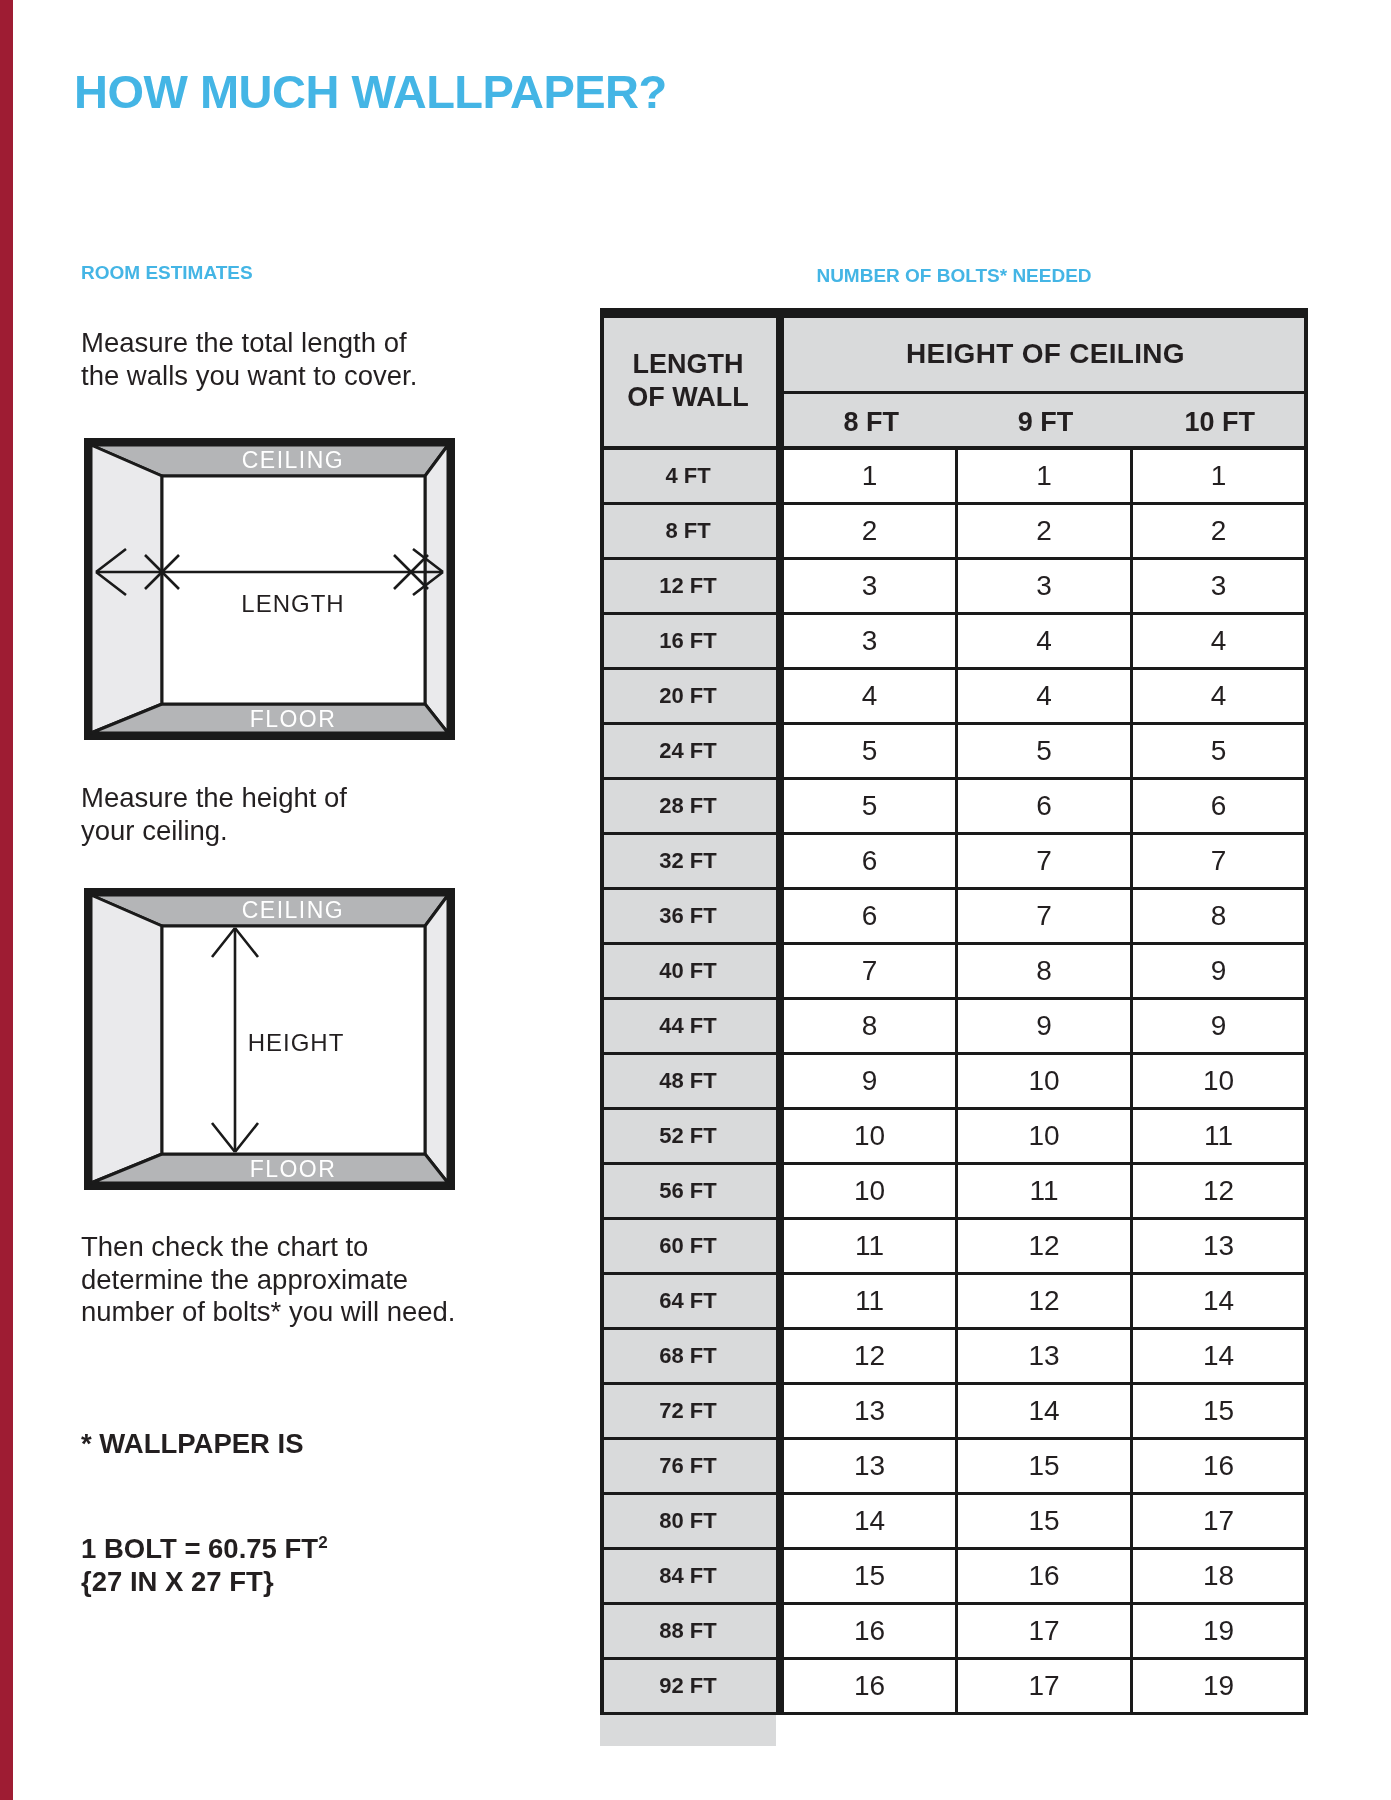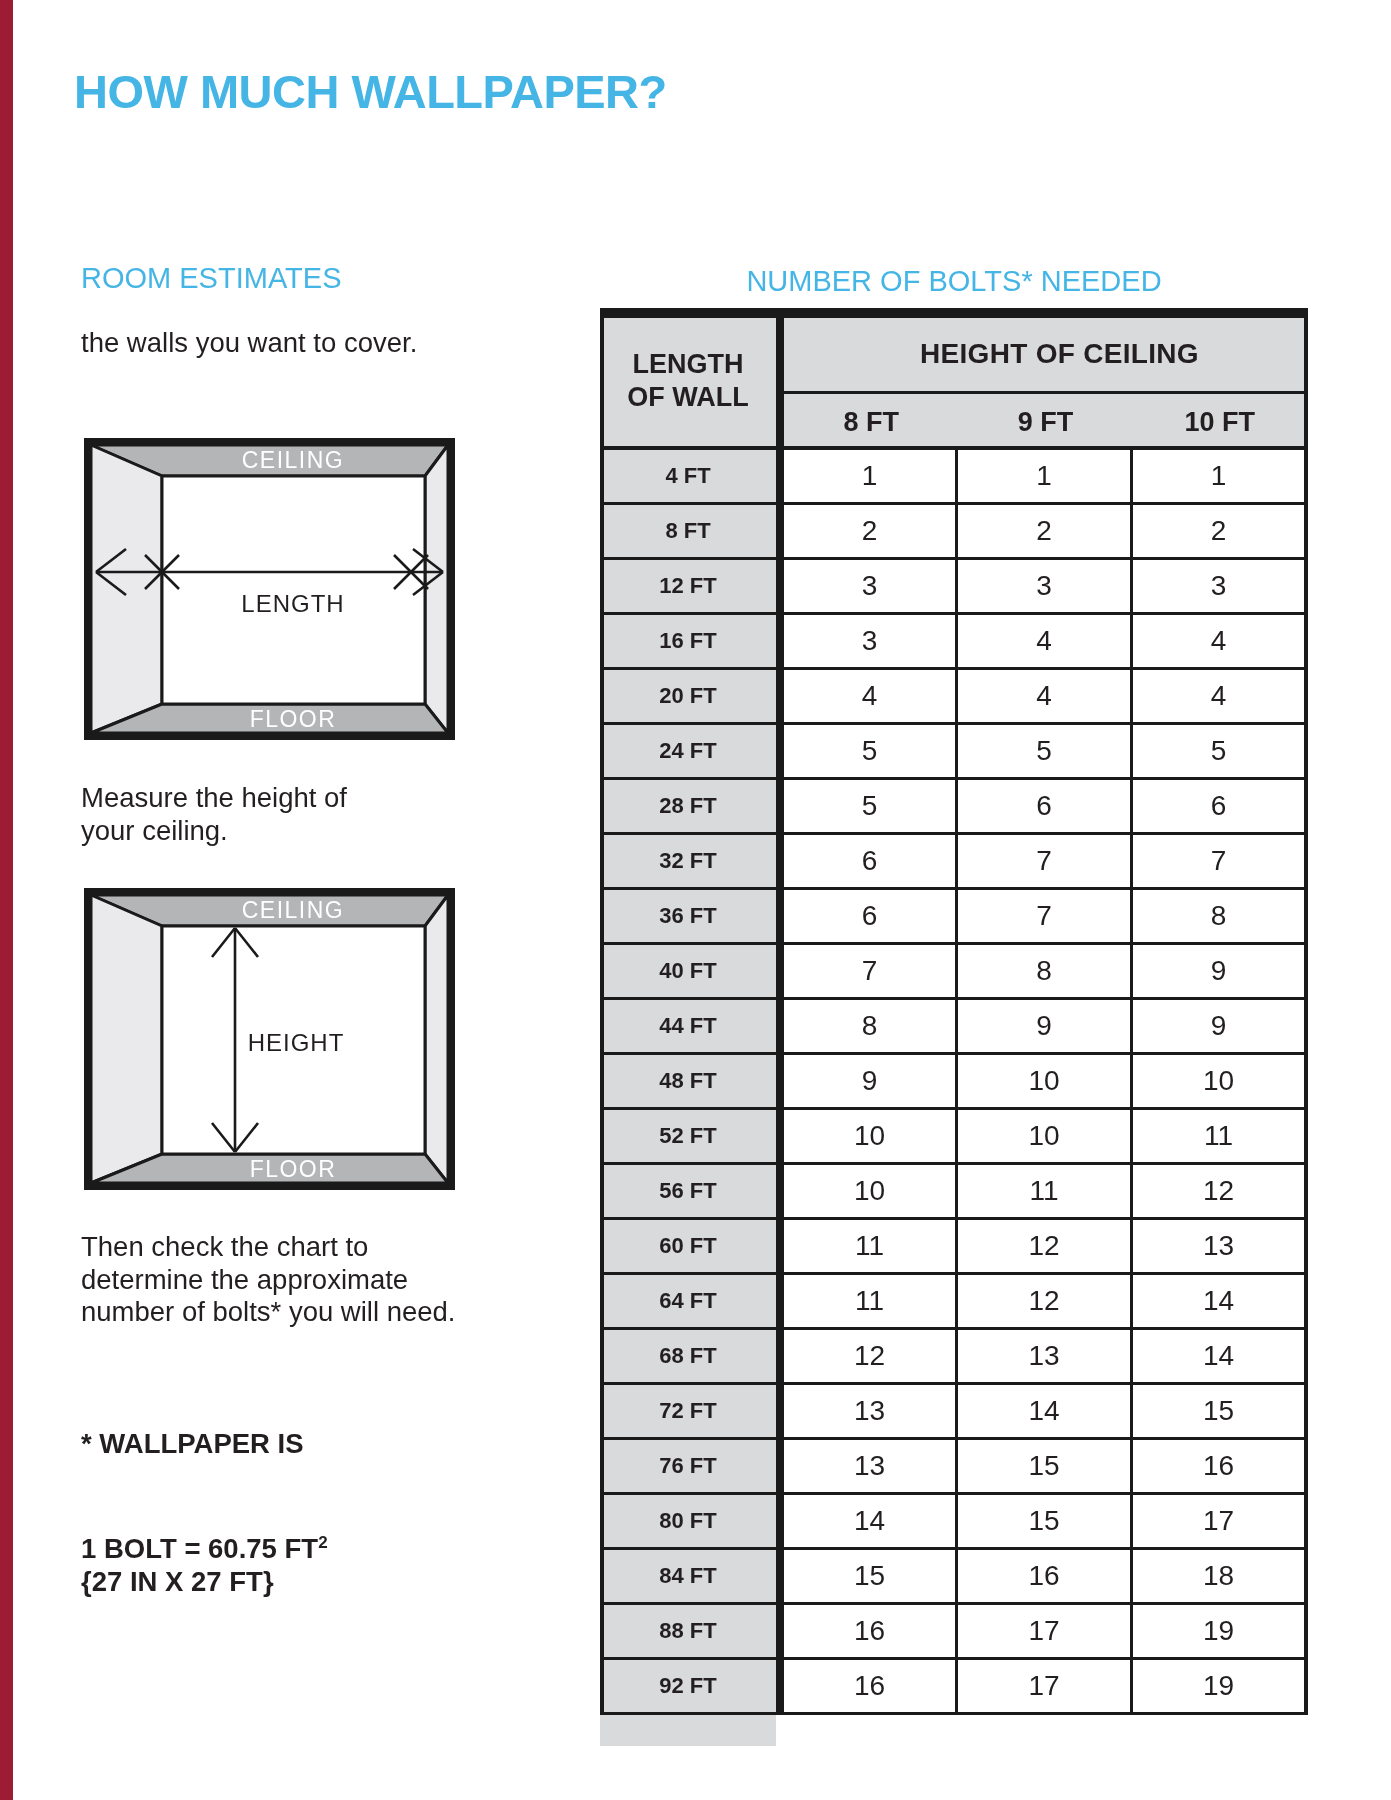--- a/index.html
+++ b/index.html
@@ -8,21 +8,21 @@
   }
   html,body{margin:0;padding:0;}
   body{
     width:1391px;height:1800px;position:relative;background:#ffffff;
     font-family:"Liberation Sans","DejaVu Sans",sans-serif;color:var(--ink);
     overflow:hidden;
   }
   .abs{position:absolute;}
   .edge{left:0;top:0;width:13px;height:1800px;background:var(--red);}
   .page-title{left:74px;top:64px;font-size:47px;font-weight:bold;color:var(--blue);letter-spacing:-0.5px;white-space:nowrap;}
-  .sec-head{font-size:29px;font-weight:normal;color:var(--blue);white-space:nowrap;}
+  .sec-head{font-size:19px;font-weight:bold;color:var(--blue);white-space:nowrap;}
   .room-head{left:81px;top:262px;}
   .tbl-head{left:600px;top:265px;width:708px;text-align:center;}
   .para{left:81px;font-size:27.5px;line-height:33px;color:var(--ink);white-space:nowrap;}
   .p1{top:326px;} .p2{top:781px;} .p3{top:1231px;line-height:32.5px;}
   .note{top:1427px;font-weight:bold;line-height:34px;}
   .bolt{top:1526px;font-weight:bold;line-height:33px;}
   .note .ind{display:block;padding-left:22px;}
   sup{font-size:17px;}
   .diagram{left:84px;width:371px;height:322px;}
   .d1{top:438px;} .d2{top:888px;}
@@ -30,21 +30,21 @@
   .t-topbar{left:600px;top:308px;width:708px;height:10px;background:var(--line);}
   .t-headbg{left:600px;top:318px;width:707px;height:128px;background:var(--cell);}
   .t-subline{left:784px;top:391px;width:523px;height:3px;background:var(--line);}
   .t-headbot{left:600px;top:446px;width:708px;height:4px;background:var(--line);}
   .t-divider{left:776px;top:318px;width:8px;height:1397px;background:var(--line);}
   .t-left{left:600px;top:318px;width:4px;height:1397px;background:var(--line);}
   .t-right{left:1304px;top:318px;width:4px;height:1397px;background:var(--line);}
   .t-v1{left:955px;top:450px;width:3px;height:1265px;background:var(--line);}
   .t-v2{left:1130px;top:450px;width:3px;height:1265px;background:var(--line);}
   .rowhdr{left:600px;top:348px;width:176px;text-align:center;font-weight:bold;font-size:27px;line-height:33px;}
-  .colgrp{left:784px;top:338px;width:523px;text-align:center;font-weight:bold;font-size:28px;letter-spacing:0.3px;margin-left:14px;}
+  .colgrp{left:784px;top:338px;width:523px;text-align:center;font-weight:bold;font-size:28px;letter-spacing:0.3px;}
   .subcols{left:784px;top:407px;width:523px;display:flex;}
   .subcols .sc{flex:1;text-align:center;font-weight:bold;font-size:27px;}
   .labelcol{left:600px;top:450px;width:176px;}
   .labelcol .lc{height:55px;box-sizing:border-box;background:var(--cell);border-bottom:3px solid var(--line);
     display:flex;align-items:center;justify-content:center;font-weight:bold;font-size:22px;}
   .valcol{top:450px;}
   .vc0{left:784px;width:171px;} .vc1{left:958px;width:172px;} .vc2{left:1133px;width:171px;}
   .valcol .vc{height:55px;box-sizing:border-box;border-bottom:3px solid var(--line);
     display:flex;align-items:center;justify-content:center;font-size:28px;}
   .t-stub{left:600px;top:1715px;width:176px;height:31px;background:var(--cell);}
@@ -55,20 +55,21 @@
 </head>
 <body>
 
 <div class="abs edge"></div>
 
 <div class="abs page-title">HOW MUCH WALLPAPER?</div>
 
 <div class="abs sec-head room-head">ROOM ESTIMATES</div>
 
 <div class="abs para p1">
+  <div>Measure the total length of</div>
   <div>the walls you want to cover.</div>
 </div>
 
 <div class="abs diagram d1">
   <svg width="371" height="302" viewBox="0 0 371 302">
     <rect x="3.5" y="3.5" width="364" height="295" fill="#ffffff" stroke="#1a1a1a" stroke-width="7"></rect>
     <polygon points="7,7 364,7 341,38 78,38" fill="#b4b5b7" stroke="#1a1a1a" stroke-width="3"></polygon>
     <polygon points="7,7 78,38 78,266 7,295" fill="#eaeaec" stroke="#1a1a1a" stroke-width="3"></polygon>
     <polygon points="364,7 341,38 341,266 364,295" fill="#eaeaec" stroke="#1a1a1a" stroke-width="3"></polygon>
     <polygon points="78,266 341,266 364,295 7,295" fill="#b4b5b7" stroke="#1a1a1a" stroke-width="3"></polygon>

